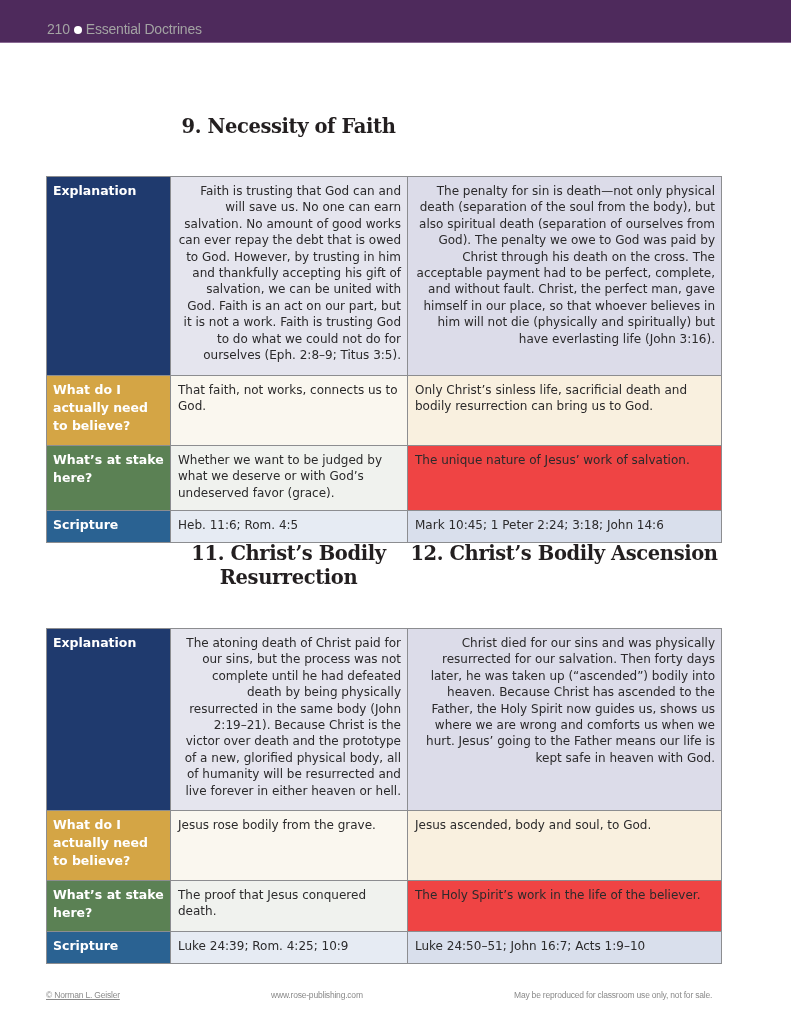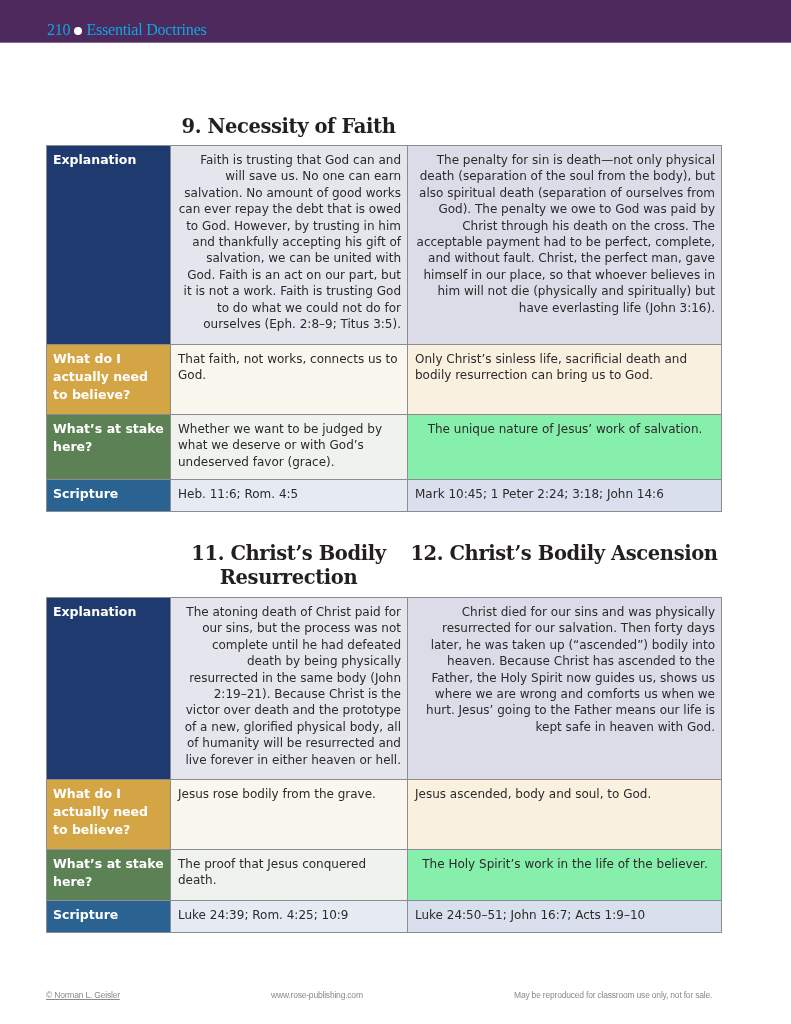--- a/index.html
+++ b/index.html
@@ -9,42 +9,43 @@
     font-family: "DejaVu Sans", sans-serif;
     color: #231f20;
   }
   .topbar {
     position: absolute; left: 0; top: 0; width: 791px; height: 42px;
     background: #4e2a5c;
     border-bottom: 1px solid #8a6a94;
   }
   .topbar .crumb {
     position: absolute; left: 47px; top: 21px;
-    font-family: Liberation Serif, serif; font-size: 16px;
-    color: #0ea5e9; letter-spacing: -0.2px;
+    font-family: Liberation Sans, sans-serif; font-size: 14px;
+    color: #a3a3a3; letter-spacing: -0.2px;
   }
   .topbar .dot {
     display: inline-block; width: 8px; height: 8px; border-radius: 50%;
     background: #ffffff; margin: 0 4px 1px 4px; vertical-align: middle;
   }
 
   .section { position: absolute; left: 46px; width: 709px; }
   .titles { position: relative; height: 30px; }
   .title {
     position: absolute; top: 0;
     font-family: "DejaVu Serif", serif; font-weight: bold;
     font-size: 19.5px; color: #231f20; text-align: center; line-height: 24px;
     letter-spacing: -0.4px;
   }
   .title.c1 { left: 124px; width: 237px; }
   .title.c2 { left: 361px; width: 314px; }
 
   table.doc {
     border-collapse: collapse; width: 675px; table-layout: fixed;
     border: 1.5px solid #6d6e71;
+    margin-top: 31px;
   }
   table.doc col.lab { width: 124px; }
   table.doc col.c1 { width: 237px; }
   table.doc col.c2 { width: 314px; }
   table.doc td {
     vertical-align: top;
     border: 1px solid #8c8d90;
     padding: 6px 6px 6px 7px;
     font-size: 12px; line-height: 16.4px;
     color: #2b2a2b;
@@ -57,21 +58,21 @@
   td.label.exp { background: #1f3a6e; }
   td.label.need { background: #d4a545; }
   td.label.stake { background: #5b8154; }
   td.label.scr { background: #2a6292; }
 
   tr.r-exp td.cell { background: #e5e5ee; text-align: right; }
   tr.r-exp td.cell.c2 { background: #dcdce9; }
   tr.r-need td.cell { background: #faf7ef; }
   tr.r-need td.cell.c2 { background: #f9f0df; }
   tr.r-stake td.cell { background: #f0f2ee; }
-  tr.r-stake td.cell.c2 { background: #86efac; text-align: center; }
+  tr.r-stake td.cell.c2 { background: #ef4444; }
   tr.r-scr td.cell { background: #e6ebf3; }
   tr.r-scr td.cell.c2 { background: #d9dfec; }
 
   .footer {
     position: absolute; top: 990px; font-size: 8.5px; color: #8a8a8a;
     font-family: "Liberation Sans", sans-serif; letter-spacing: -0.2px;
   }
 </style>
 </head>
 <body>

